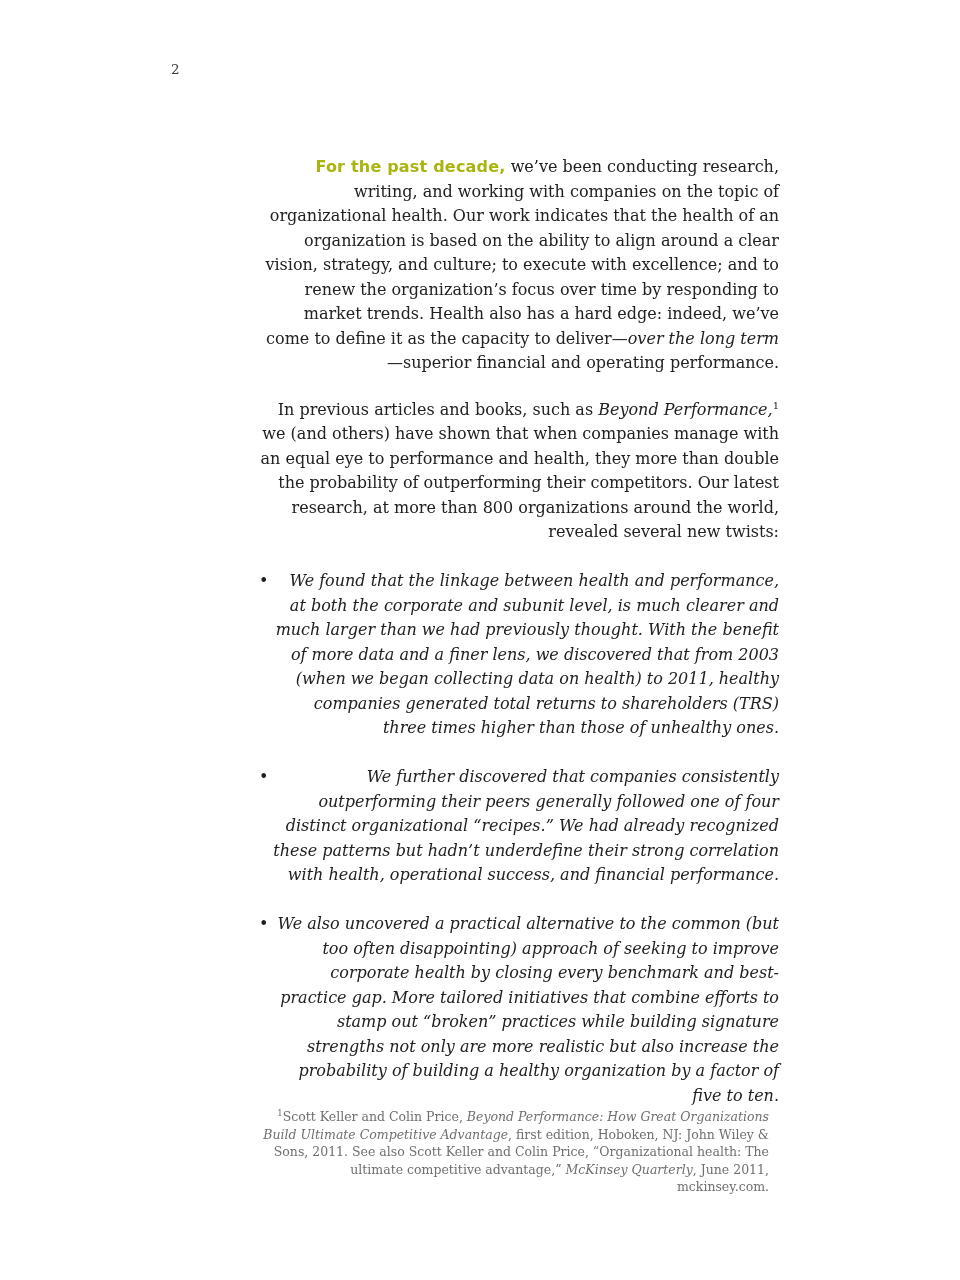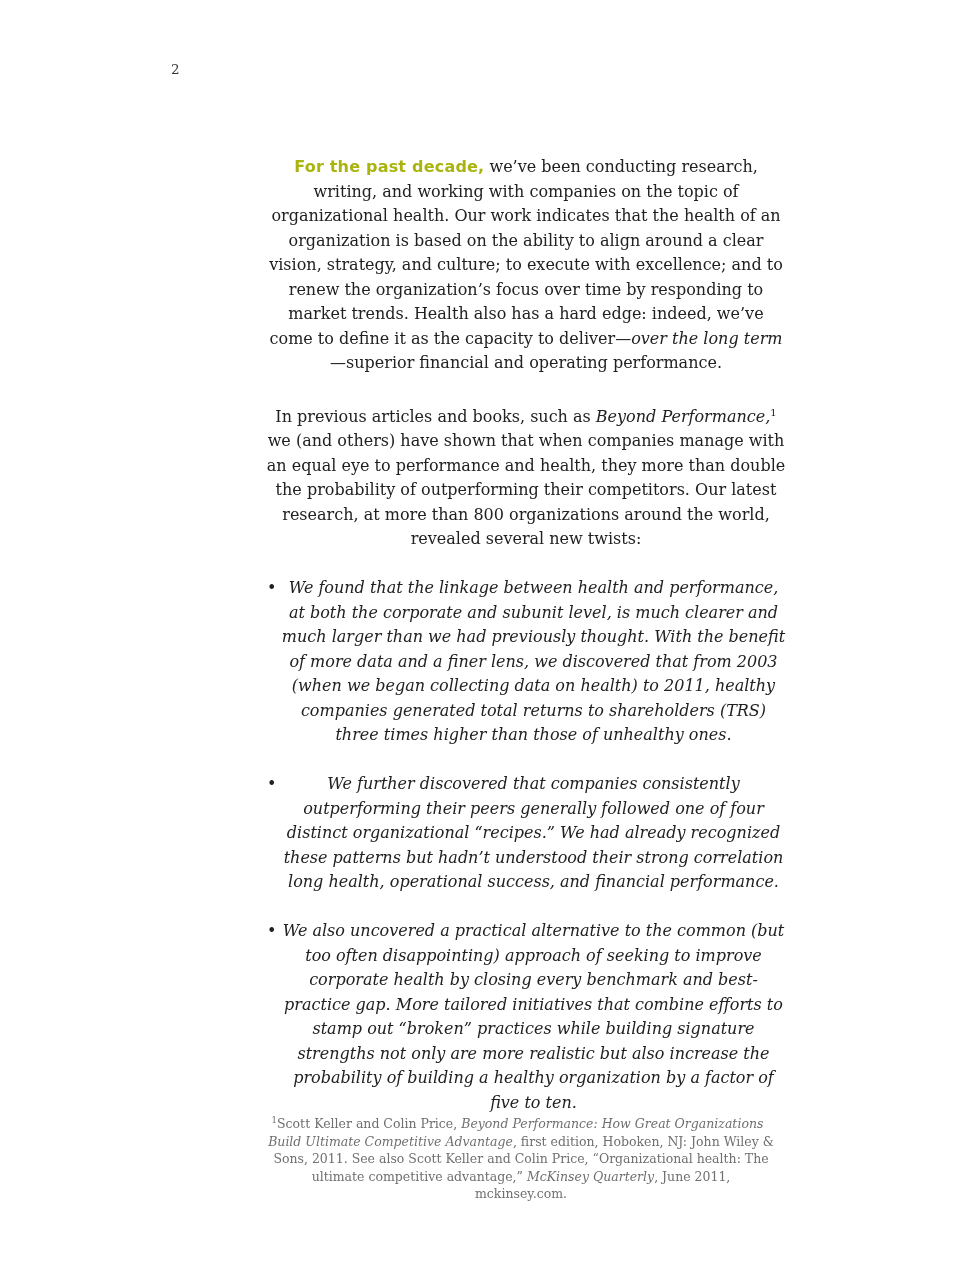--- a/index.html
+++ b/index.html
@@ -26,30 +26,30 @@
   .page-number {
     position: absolute;
     left: 171px;
     top: 60px;
     font-size: 13.5px;
     line-height: 18px;
     color: #383838;
   }
   .content {
     position: absolute;
-    left: 265px;
+    left: 257px;
     top: 155px;
     width: 522px;
     font-size: 16px;
     line-height: 24.5px;
     color: var(--body-text);
-    text-align: center;
+    text-align: right;
   }
   .content p { margin: 0; }
-  .para + .para { margin-top: 29px; }
+  .para + .para { margin-top: 22px; }
   .lead-in {
     font-family: "DejaVu Sans", "Liberation Sans", sans-serif;
     font-weight: bold;
     color: var(--accent);
     letter-spacing: 0.2px;
   }
   em { font-style: italic; }
   sup {
     font-size: 10px;
     line-height: 0;
@@ -90,20 +90,20 @@
   <div class="page-number">2</div>
 
   <div class="content">
 
     <p class="para"><span class="lead-in">For the past decade,</span><span> we’ve been conducting research, writing, and working with companies on the topic of organizational health. Our work indicates that the health of an organization is based on the ability to align around a clear vision, strategy, and culture; to execute with excellence; and to renew the organization’s focus over time by responding to market trends. Health also has a hard edge: indeed, we’ve come to define it as the capacity to deliver—</span><em>over the long term</em><span>—superior financial and operating performance.</span></p>
 
     <p class="para"><span>In previous articles and books, such as </span><em>Beyond Performance,</em><sup>1</sup><span> we (and others) have shown that when companies manage with an equal eye to performance and health, they more than double the probability of outperforming their competitors. Our latest research, at more than 800 organizations around the world, revealed several new twists:</span></p>
 
     <ul class="bullets">
       <li>We found that the linkage between health and performance, at both the corporate and subunit level, is much clearer and much larger than we had previously thought. With the benefit of more data and a finer lens, we discovered that from 2003 (when we began col­lecting data on health) to 2011, healthy companies generated total returns to shareholders (TRS) three times higher than those of unhealthy ones.</li>
-      <li>We further discovered that companies consistently outperforming their peers generally followed one of four distinct organizational “recipes.” We had already recognized these patterns but hadn’t under­stood their strong correlation long health, operational success, and financial performance.</li>
+      <li>We further discovered that companies consistently outperforming their peers generally followed one of four distinct organizational “recipes.” We had already recognized these patterns but hadn’t under­define their strong correlation with health, operational success, and financial performance.</li>
       <li>We also uncovered a practical alternative to the common (but too often disappointing) approach of seeking to improve corporate health by closing every benchmark and best-practice gap. More tailored initiatives that combine efforts to stamp out “broken” practices while building signature strengths not only are more realistic but also increase the probability of building a healthy organization by a factor of five to ten.</li>
     </ul>
 
     <p class="footnote"><sup>1</sup><span>Scott Keller and Colin Price, </span><em>Beyond Performance: How Great Organizations Build Ultimate Competitive Advantage</em><span>, first edition, Hoboken, NJ: John Wiley &amp; Sons, 2011. See also Scott Keller and Colin Price, “Organizational health: The ultimate competitive advantage,” </span><em>McKinsey Quarterly</em><span>, June 2011, mckinsey.com.</span></p>
 
   </div>
 </div>
 
 </body></html>

